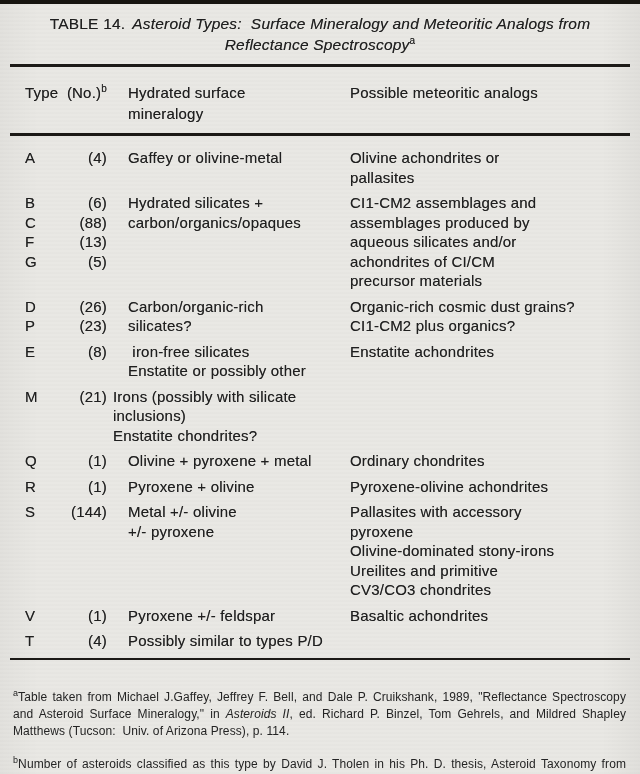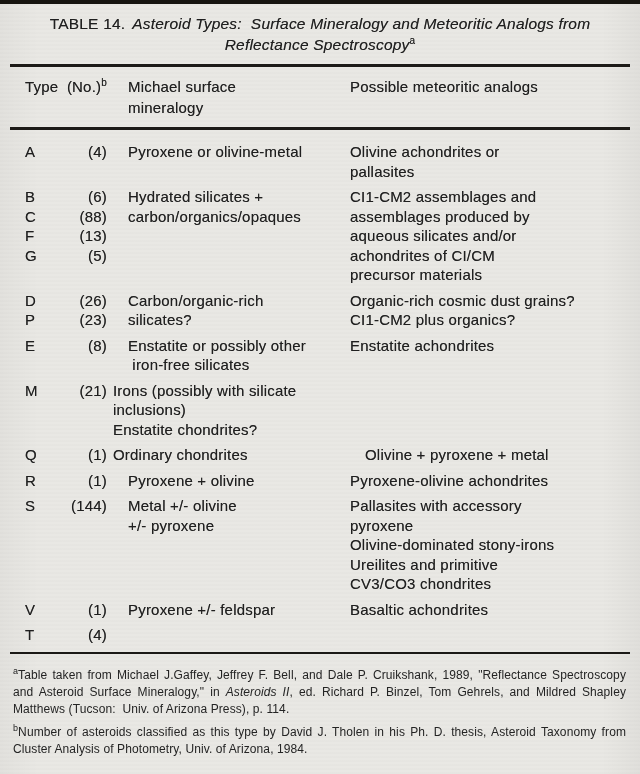--- a/index.html
+++ b/index.html
@@ -35,64 +35,64 @@
   .rule-bottom{border-top:2px solid #1c1a17;margin-top:7px;}
 
   .grid{
     display:grid;
     grid-template-columns:40px 48px 237px 1fr;
     padding-left:25px;
     padding-right:20px;
     font-size:15px;
     letter-spacing:.2px;
   }
-  .thead{padding-top:9px;padding-bottom:9px;line-height:21px;}
+  .thead{padding-top:15px;padding-bottom:9px;line-height:21px;}
   .col-no,.no-cell{text-align:right;padding-right:6px;}
   .col-min,.min-cell{padding-left:15px;}
 
   #tbody{padding-top:12px;}
   .group{margin-bottom:6px;}
   .ln{height:19.5px;line-height:19.5px;white-space:nowrap;}
 
   .footnotes{padding:13px 14px 0 13px;font-size:12px;letter-spacing:.1px;color:#242424;}
-  .footnote{margin:0 0 6px 0;line-height:17px;text-align:justify;}
+  .footnote{margin:16px 0 6px 0;line-height:17px;text-align:justify;}
   .footnote sup{font-size:9px;}
   .footnote em{font-style:italic;}
 
   .title,.thead,.ln{text-shadow:0 0 .4px rgba(20,20,20,.55);}
 </style>
 </head>
 <body>
 
 <div class="page">
   <div class="scan-edge-top"></div>
 
   <div class="title"><span class="label">TABLE 14.</span><em>Asteroid Types:&nbsp; Surface Mineralogy and Meteoritic Analogs from</em><br><em>Reflectance Spectroscopy</em><sup>a</sup></div>
 
   <hr class="rule rule-top">
 
   <div class="thead grid">
     <div class="col-type">Type</div>
     <div class="col-no"><span>(No.)</span><sup>b</sup></div>
-    <div class="col-min"><span>Michael surface</span><br><span>mineralogy</span></div>
+    <div class="col-min"><span>Hydrated surface</span><br><span>mineralogy</span></div>
     <div class="col-ana">Possible meteoritic analogs</div>
   </div>
 
   <hr class="rule rule-mid">
 
   <div id="tbody">
       <div class="group grid">
         <div class="cell type-cell">
           <div class="ln">A</div>
         </div>
         <div class="cell no-cell">
           <div class="ln">(4)</div>
         </div>
         <div class="cell min-cell">
-          <div class="ln">Pyroxene or olivine-metal</div>
+          <div class="ln">Gaffey or olivine-metal</div>
         </div>
         <div class="cell ana-cell">
           <div class="ln">Olivine achondrites or</div>
           <div class="ln">pallasites</div>
         </div>
       </div>
       <div class="group grid">
         <div class="cell type-cell">
           <div class="ln">B</div>
           <div class="ln">C</div>
@@ -136,22 +136,22 @@
         </div>
       </div>
       <div class="group grid">
         <div class="cell type-cell">
           <div class="ln">E</div>
         </div>
         <div class="cell no-cell">
           <div class="ln">(8)</div>
         </div>
         <div class="cell min-cell">
+          <div class="ln">&nbsp;iron-free silicates</div>
           <div class="ln">Enstatite or possibly other</div>
-          <div class="ln">&nbsp;iron-free silicates</div>
         </div>
         <div class="cell ana-cell">
           <div class="ln">Enstatite achondrites</div>
         </div>
       </div>
       <div class="group grid">
         <div class="cell type-cell">
           <div class="ln">M</div>
         </div>
         <div class="cell no-cell">
@@ -163,25 +163,25 @@
           <div class="ln">Enstatite chondrites?</div>
         </div>
       </div>
       <div class="group grid">
         <div class="cell type-cell">
           <div class="ln">Q</div>
         </div>
         <div class="cell no-cell">
           <div class="ln">(1)</div>
         </div>
+        <div class="cell min-cell">
+          <div class="ln">Olivine + pyroxene + metal</div>
+        </div>
         <div class="cell ana-cell">
           <div class="ln">Ordinary chondrites</div>
-        </div>
-        <div class="cell min-cell">
-          <div class="ln">Olivine + pyroxene + metal</div>
         </div>
       </div>
       <div class="group grid">
         <div class="cell type-cell">
           <div class="ln">R</div>
         </div>
         <div class="cell no-cell">
           <div class="ln">(1)</div>
         </div>
         <div class="cell min-cell">
@@ -224,20 +224,23 @@
           <div class="ln">Basaltic achondrites</div>
         </div>
       </div>
       <div class="group grid">
         <div class="cell type-cell">
           <div class="ln">T</div>
         </div>
         <div class="cell no-cell">
           <div class="ln">(4)</div>
         </div>
+        <div class="cell min-cell">
+          <div class="ln">Possibly similar to types P/D</div>
+        </div>
         <div class="cell ana-cell"></div>
       </div>
     </div>
 
   <hr class="rule rule-bottom">
 
   <div class="footnotes">
     <p class="footnote"><sup>a</sup><span>Table taken from Michael J.Gaffey, Jeffrey F. Bell, and Dale P. Cruikshank, 1989, "Reflectance Spectroscopy and Asteroid Surface Mineralogy," in </span><em>Asteroids II</em><span>, ed. Richard P. Binzel, Tom Gehrels, and Mildred Shapley Matthews (Tucson:&nbsp; Univ. of Arizona Press), p. 114.</span></p>
     <p class="footnote"><sup>b</sup><span>Number of asteroids classified as this type by David J. Tholen in his Ph. D. thesis, Asteroid Taxonomy from Cluster Analysis of Photometry, Univ. of Arizona, 1984.</span></p>
   </div>

